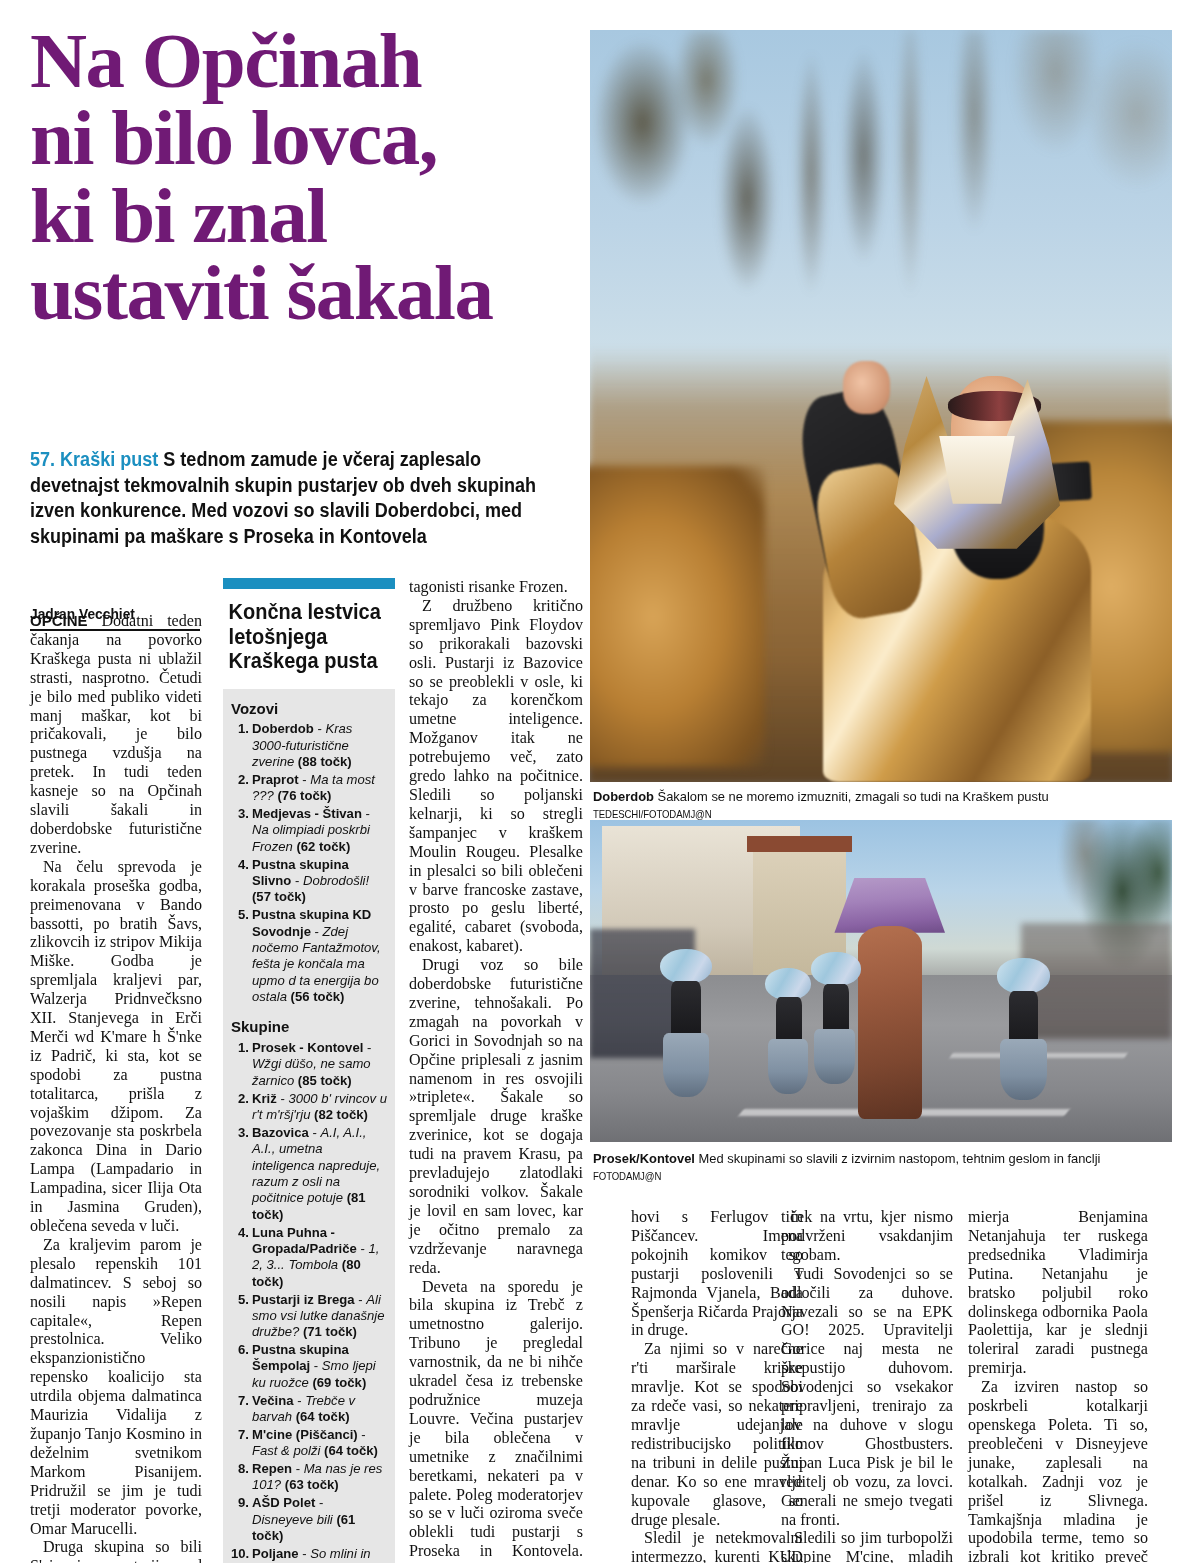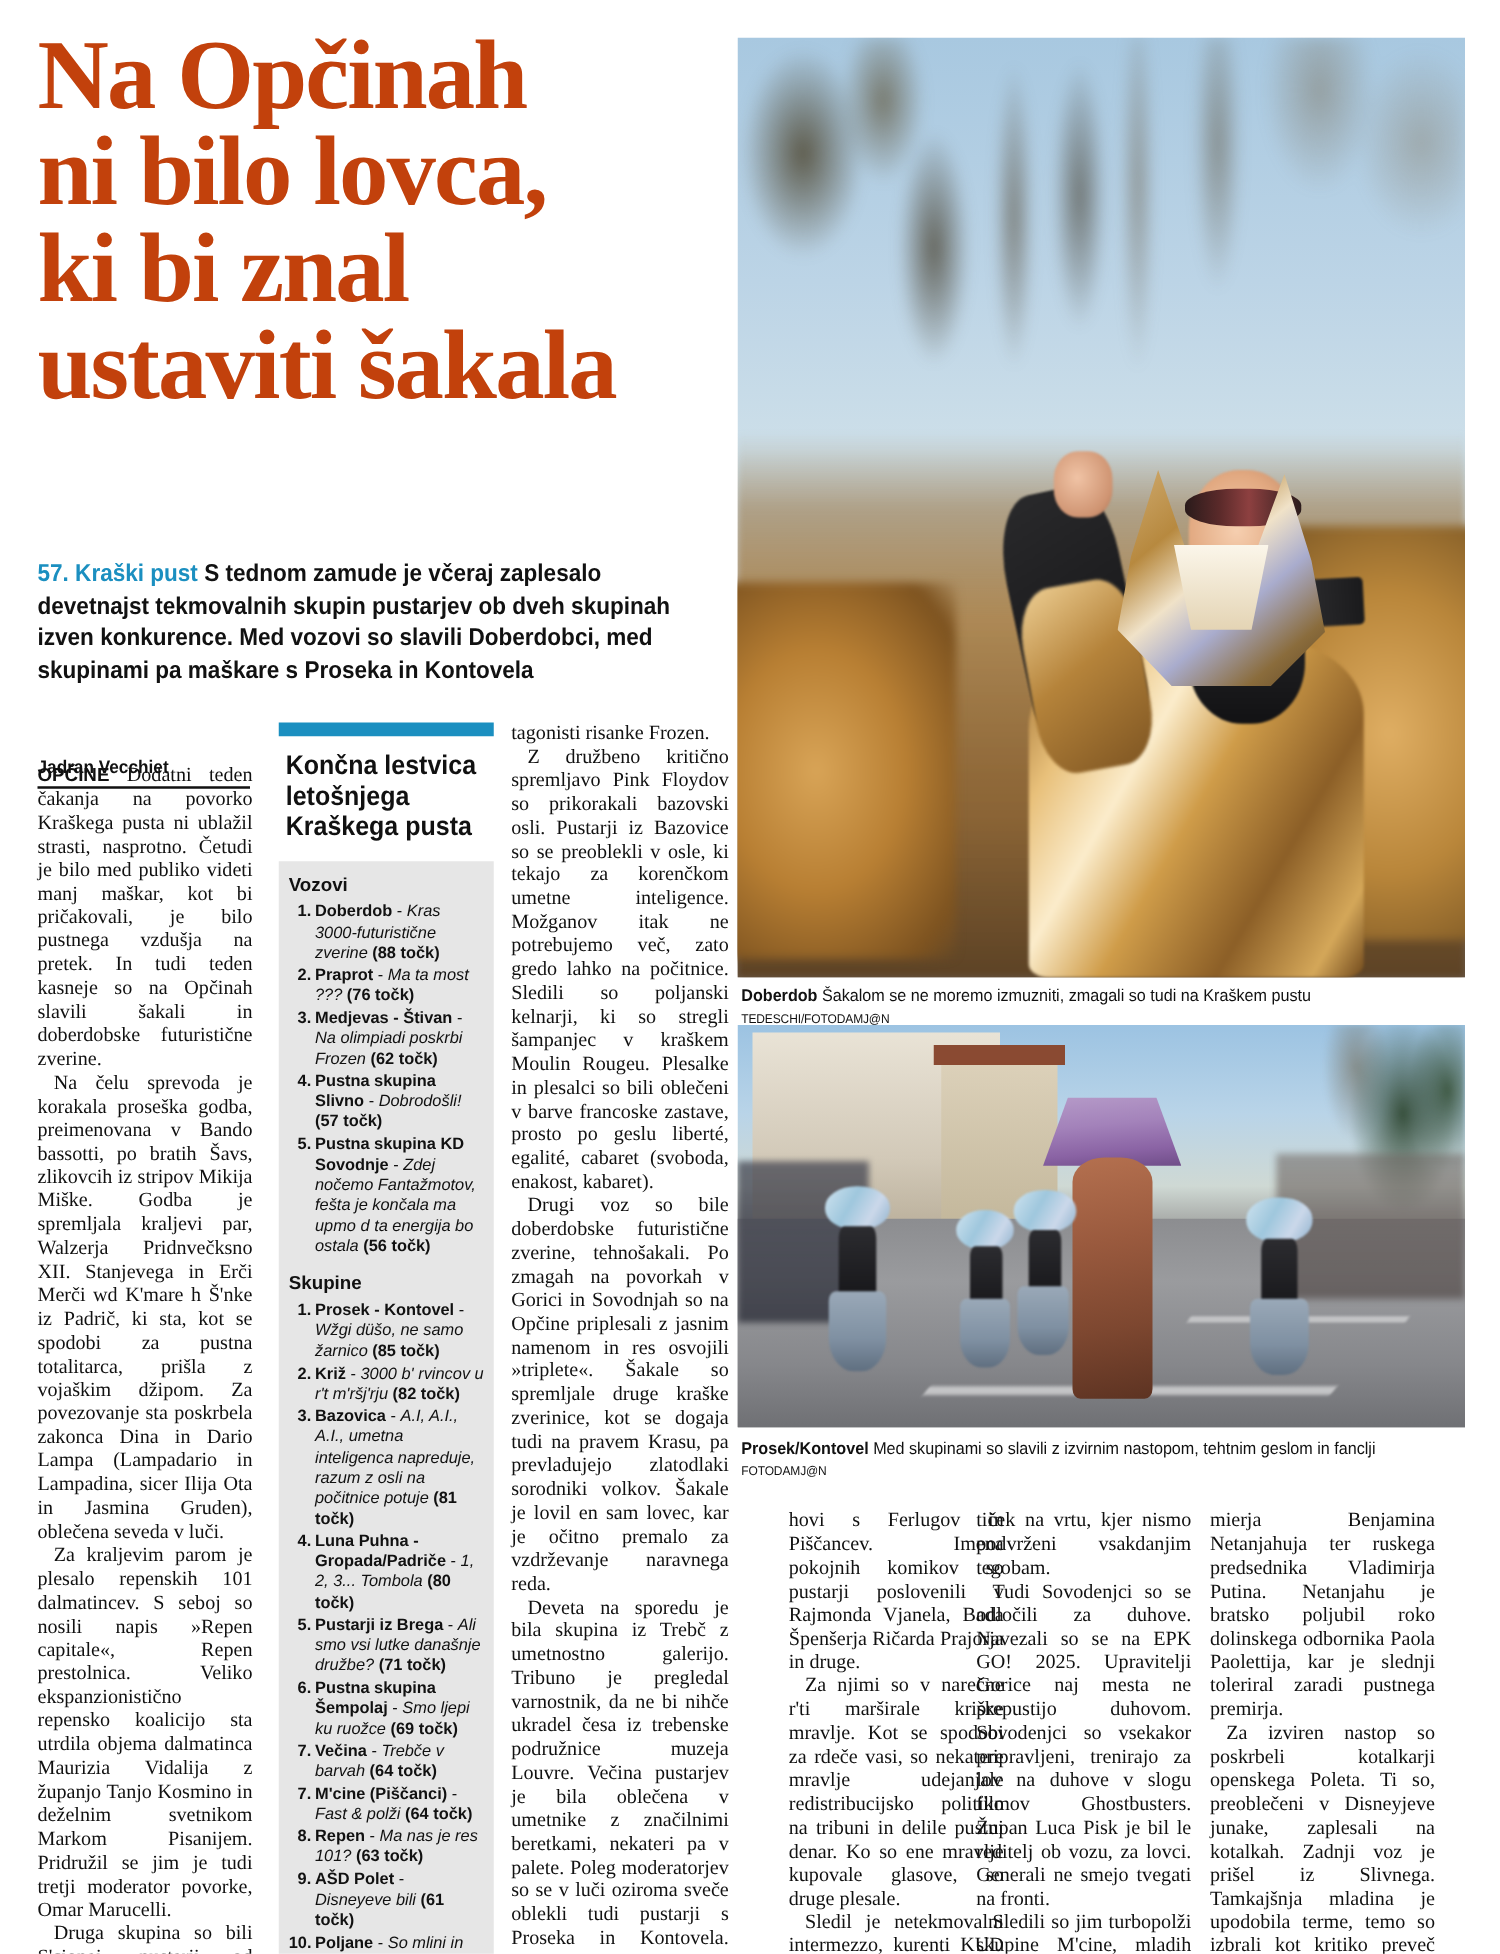--- a/index.html
+++ b/index.html
@@ -13,21 +13,21 @@
   .page { position: relative; width: 1200px; height: 1563px; padding: 0; }
 
   
   .headline {
     position: absolute; left: 30px; top: 22px; width: 555px;
     font-family: "Liberation Serif", serif;
     font-weight: 700;
     font-size: 79px;
     line-height: 0.98;
     letter-spacing: -1.5px;
-    color: #c2410c;
+    color: #701a75;
   }
   .headline .hl-line { display:block; white-space: nowrap; }
 
   
   .deck {
     position: absolute; left: 30px; top: 447px; width: 555px;
     font-family: "Liberation Sans", sans-serif;
     font-size: 19.4px; line-height: 1.32;
     font-weight: 600;
     color: #111;

